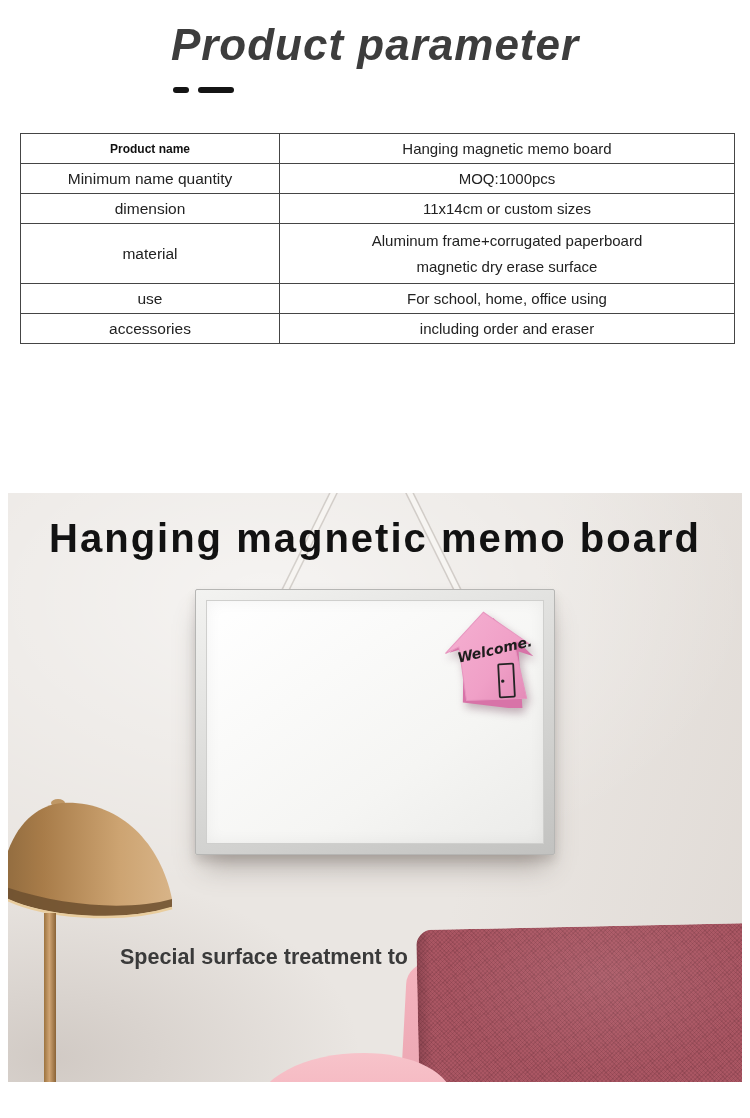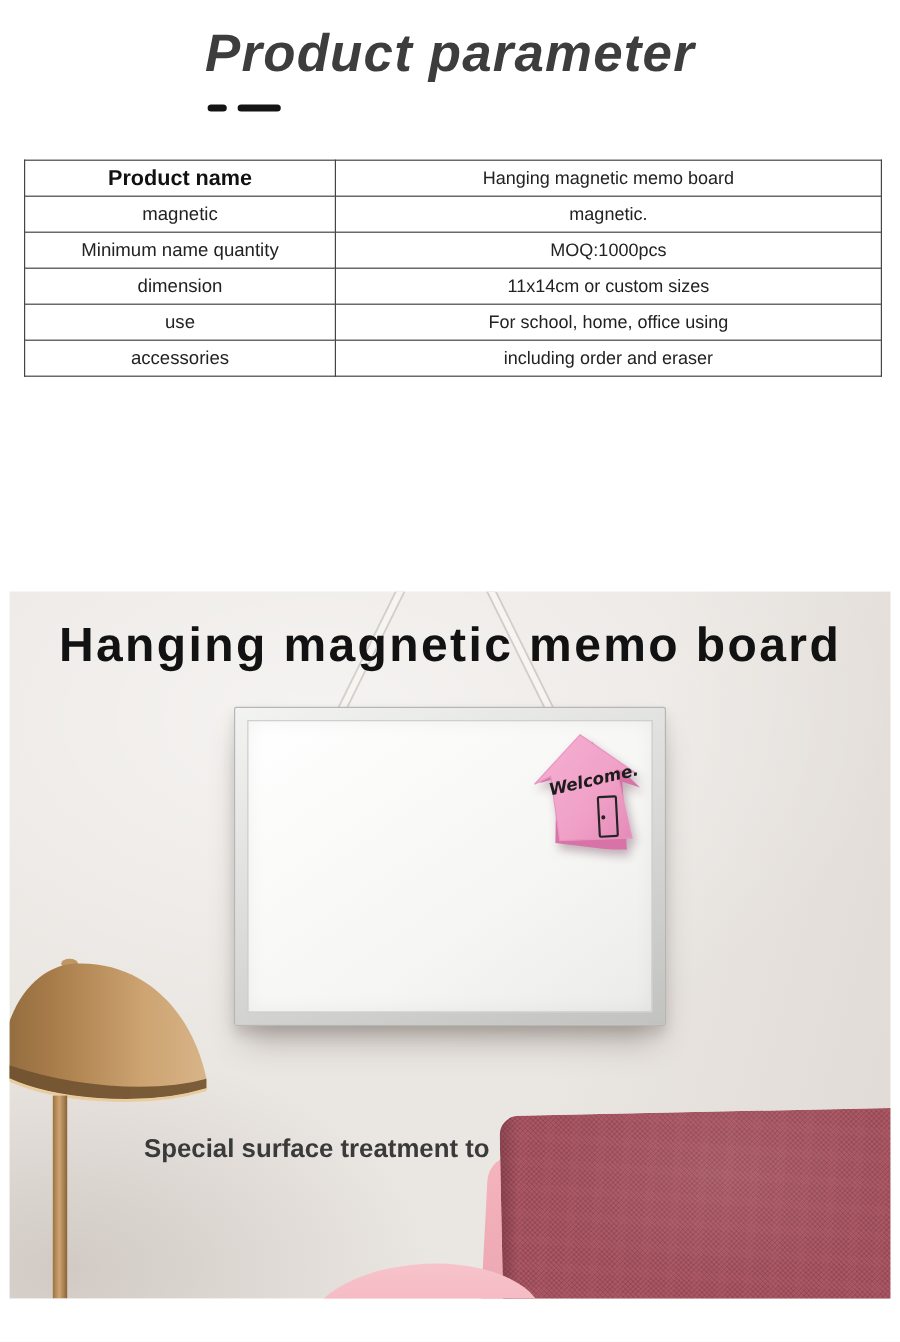--- a/index.html
+++ b/index.html
@@ -16,21 +16,21 @@
   .dash.d2{width:36px;}
 
   
   table.spec{position:absolute;top:133px;left:20px;width:715px;border-collapse:collapse;
     table-layout:fixed;}
   table.spec td{border:1px solid var(--border,#454545);text-align:center;vertical-align:middle;
     font-size:15px;color:#222;padding:0 8px;}
   table.spec tr{height:30px;}
   table.spec tr.tall{height:60px;}
   table.spec td.lbl{width:242px;font-size:15.5px;}
-  table.spec tr.head td.lbl{font-weight:bold;font-size:18px;color:#111;margin-top:29px;}
+  table.spec tr.head td.lbl{font-weight:bold;font-size:12px;color:#111;margin-top:29px;}
   .two-line span{display:block;line-height:26px;}
 
   
   .photo{position:absolute;left:8px;top:493px;width:734px;height:589px;margin:0;overflow:hidden;
     background:
       radial-gradient(120% 90% at 35% 18%, rgba(255,255,255,.55), transparent 55%),
       radial-gradient(60% 45% at 6% 96%, rgba(168,156,148,.38), transparent 70%),
       linear-gradient(105deg, transparent 62%, rgba(188,176,168,.22)),
       var(--wall,#eae6e2);}
   .rope{position:absolute;left:0;top:0;z-index:1;}
@@ -81,30 +81,33 @@
     <span class="dash d2"></span>
   </div>
 
   <table class="spec">
     <tbody>
       <tr class="head">
         <td class="lbl">Product name</td>
         <td>Hanging magnetic memo board</td>
       </tr>
       <tr>
-        <td class="lbl">magnetic</td>
-        <td>magnetic.</td>
-      </tr>
-      <tr>
         <td class="lbl">Minimum name quantity</td>
         <td>MOQ:1000pcs</td>
       </tr>
       <tr>
         <td class="lbl">dimension</td>
         <td>11x14cm or custom sizes</td>
+      </tr>
+      <tr class="tall">
+        <td class="lbl">material</td>
+        <td class="two-line">
+          <span>Aluminum frame+corrugated paperboard</span>
+          <span>magnetic dry erase surface</span>
+        </td>
       </tr>
       <tr>
         <td class="lbl">use</td>
         <td>For school, home, office using</td>
       </tr>
       <tr>
         <td class="lbl">accessories</td>
         <td>including order and eraser</td>
       </tr>
     </tbody>

